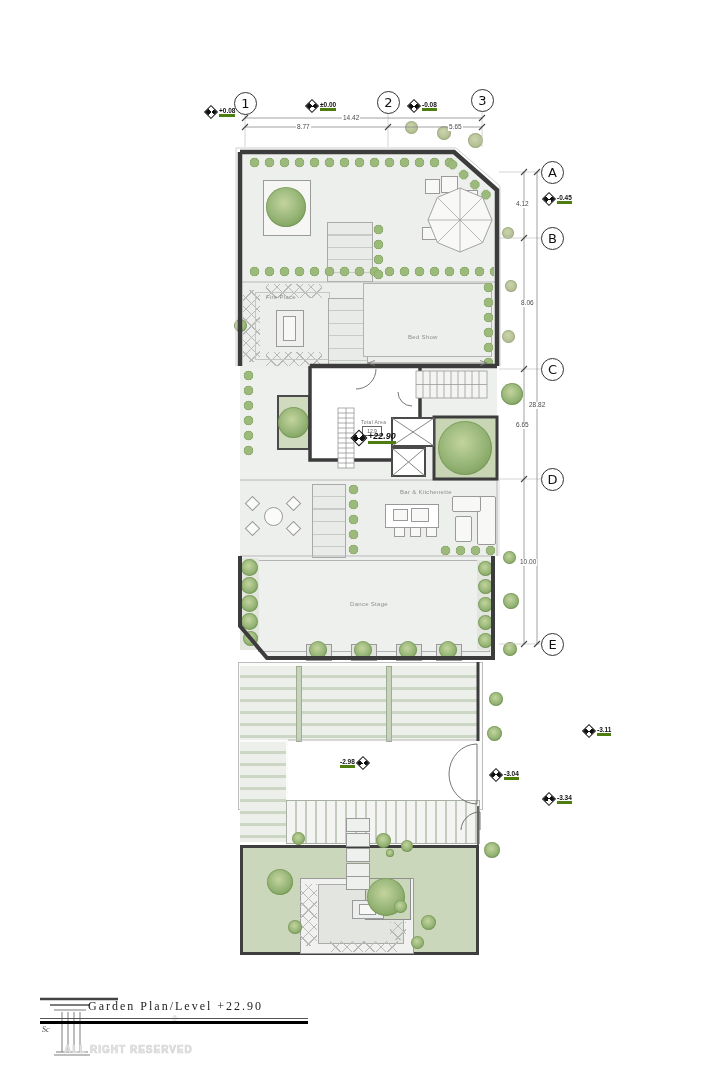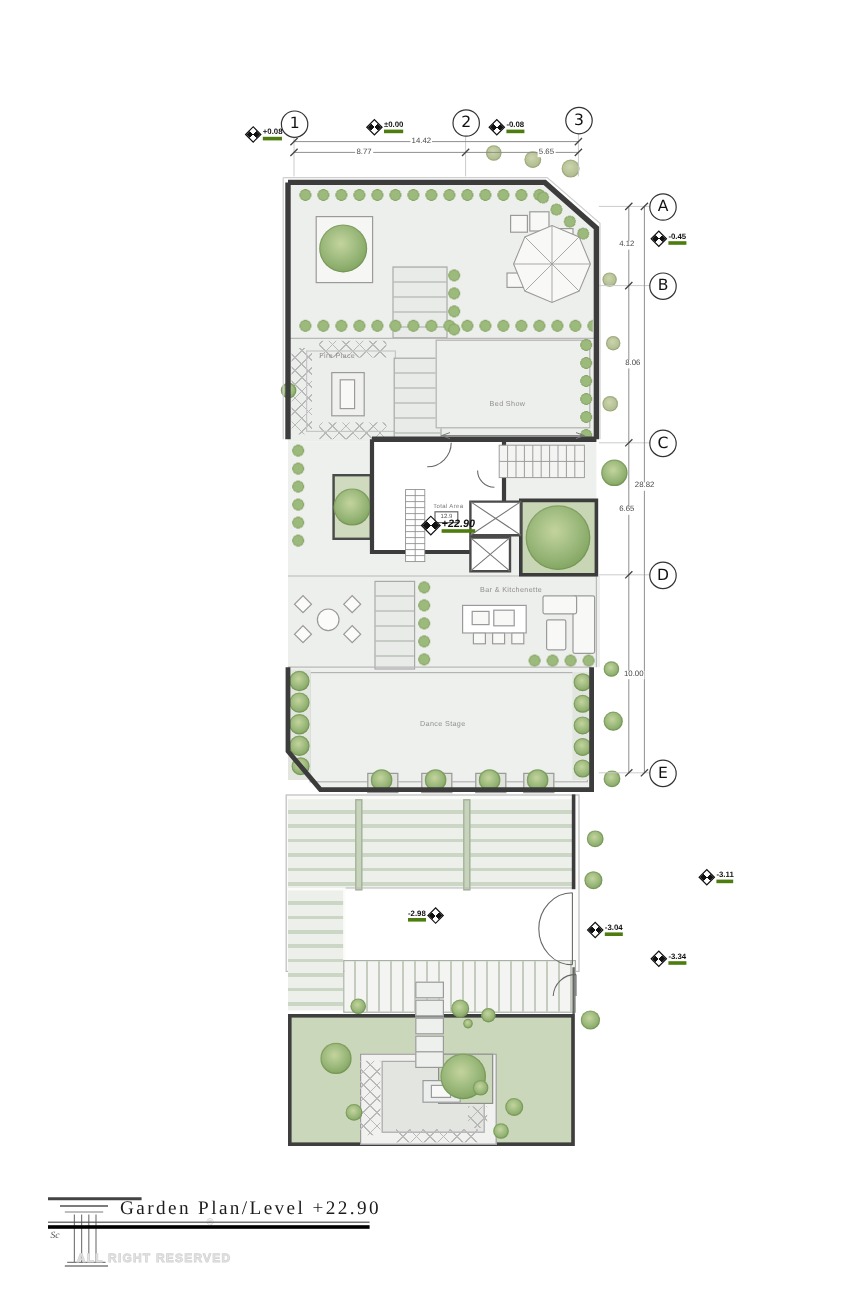--- a/index.html
+++ b/index.html
@@ -47,22 +47,22 @@
                          repeating-linear-gradient(-45deg,transparent 0 7px,#b9b9b9 7px 8px);}
   .post{position:absolute;z-index:3;background:#c8d3bd;border:1px solid #9fae92;}
   .box{position:absolute;z-index:3;border:1px solid #9a9a9a;background:#f8f8f7;}
   .room-label{position:absolute;z-index:6;font-size:6.5px;color:#8f8f8f;
         letter-spacing:.3px;white-space:nowrap;}
   .diam{position:absolute;z-index:3;width:9px;height:9px;border:1px solid #999;
         background:#fbfbfa;transform:rotate(45deg);}
   svg.lines{position:absolute;left:0;top:0;z-index:5;pointer-events:none;}
   
   .tb-title{position:absolute;left:88px;top:999px;z-index:7;
-        font-family:"Liberation Serif",serif;font-size:16px;letter-spacing:2px;color:#1c1c1c;
-        white-space:nowrap;margin-left:12px;}
+        font-family:"Liberation Serif",serif;font-size:12px;letter-spacing:2px;color:#1c1c1c;
+        white-space:nowrap;}
   .rule-thin{position:absolute;left:40px;top:1018px;width:268px;height:1px;background:#555;z-index:7;}
   .rule-thick{position:absolute;left:40px;top:1020.5px;width:268px;height:3.6px;background:#000;z-index:8;}
   .wm{position:absolute;left:53px;top:1019px;z-index:6;font-weight:bold;font-size:25px;
         letter-spacing:1px;color:#f2f2f2;-webkit-text-stroke:1.1px #d2d2d2;white-space:nowrap;}
   .wm-reg{position:absolute;left:172px;top:1014px;z-index:6;font-size:8px;color:#c9c9c9;}
   .wm-sub{position:absolute;left:64px;top:1044px;z-index:6;font-weight:bold;font-size:10px;
         letter-spacing:1px;color:#e6e6e6;-webkit-text-stroke:.7px #d4d4d4;white-space:nowrap;}
   .scale-frag{position:absolute;left:42px;top:1025px;z-index:8;font-family:"Liberation Serif",serif;
         font-style:italic;font-size:8px;color:#555;}
 </style>

